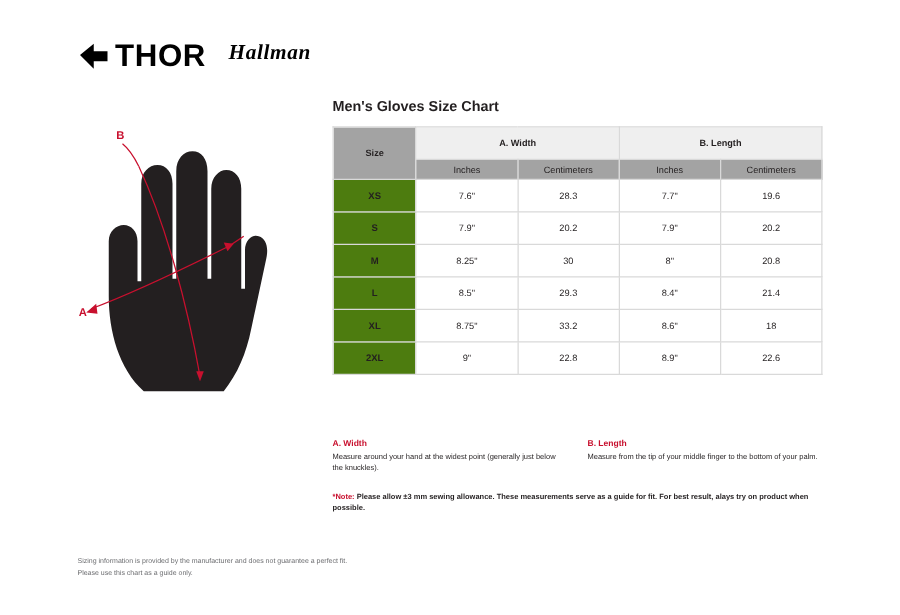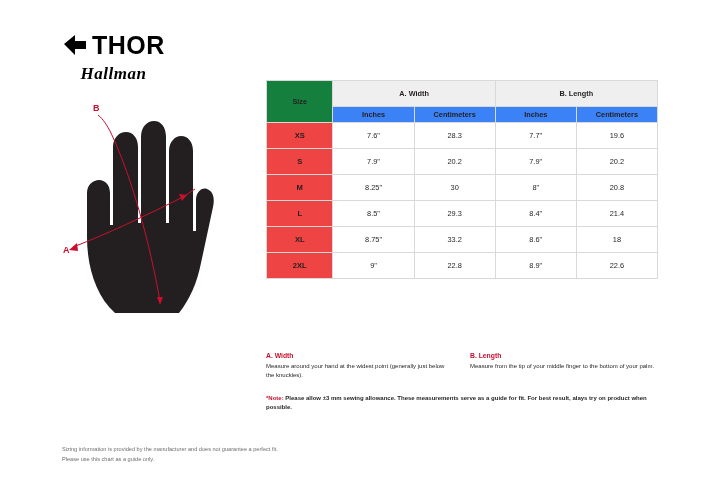--- a/index.html
+++ b/index.html
@@ -8,45 +8,45 @@
     width: 720px; height: 492px;
     background: #ffffff;
     font-family: "Liberation Sans", sans-serif;
     color: #231f20;
     position: relative;
     overflow: hidden;
   }
   .page { position:relative; width:720px; height:492px; }
 
   
-  .brand { position:absolute; left:62px; top:32px; display:flex; align-items:center; gap:6px;flex-direction:column; }
+  .brand { position:absolute; left:62px; top:32px; display:flex; align-items:flex-start; gap:18px; }
   .thor-lockup { display:flex; align-items:center; gap:4px; }
   .thor-mark { width:26px; height:26px; }
   .thor-word { font-family:"Liberation Sans", sans-serif; font-weight:bold; font-size:25px; letter-spacing:0.5px; color:#000; line-height:1; }
   .hallman { font-family:"Liberation Serif", serif; font-style:italic; font-weight:bold; font-size:17px; color:#000; letter-spacing:0.5px; }
 
   
   .glove-wrap { position:absolute; left:55px; top:85px; width:190px; height:230px; }
 
   
   .right { position:absolute; left:266px; top:80px; width:392px; }
   .chart-title { font-size:11.5px; font-weight:bold; color:#231f20; margin:0 0 9px 0; }
 
   table.size-chart { border-collapse:collapse; width:392px; table-layout:fixed; }
   table.size-chart th, table.size-chart td {
     border:1px solid #d9d9d9;
     text-align:center;
     font-size:7.3px;
     color:#231f20;
   }
   .hdr-group { background:#efefef; font-weight:bold; font-size:8px; height:26px; }
-  .hdr-size { background:#15803d; font-weight:bold; font-size:8px; }
-  .hdr-sub { background:#3b82f6; font-weight:bold; font-size:6.3px; height:16px; }
+  .hdr-size { background:#a3a3a3; font-weight:bold; font-size:8px; }
+  .hdr-sub { background:#a3a3a3; font-weight:normal; font-size:6.3px; height:16px; }
   tbody td { height:26px; }
-  tbody td.size-cell { background:#ef4444; font-weight:bold; font-size:7.6px; }
+  tbody td.size-cell { background:#4d7c0f; font-weight:bold; font-size:7.6px; }
   tbody td.val { background:#ffffff; font-size:7.4px; }
 
   
   .howto { position:absolute; left:266px; top:352px; width:392px; }
   .howto-title { font-size:11.5px; font-weight:bold; margin:0 0 7px 0; }
   .howto-cols { display:flex; gap:16px; }
   .howto-col { width:188px; }
   .howto-head { color:#c8102e; font-weight:bold; font-size:6.8px; margin-bottom:3px; }
   .howto-body { font-size:6px; line-height:1.5; color:#231f20; }
   .note { margin-top:14px; font-size:6px; line-height:1.5; }
@@ -90,20 +90,21 @@
       <text x="8" y="168" font-family="Liberation Sans, sans-serif" font-size="9" font-weight="bold" fill="#c8102e">A</text>
       <path d="M18 162 C50 150 92 130 128 112" stroke="#c8102e" stroke-width="1" fill="none"></path>
       <polygon points="14,165 22,158 23,166" fill="#c8102e"></polygon>
       <polygon points="132,110 124,109 127,116" fill="#c8102e"></polygon>
 
       <path d="M128 112 L140 104" stroke="#c8102e" stroke-width="1" fill="none"></path>
     </svg>
   </div>
 
   <div class="right">
+    <h2 class="chart-title">Men's Gloves Size Chart</h2>
     <table class="size-chart">
       <thead>
         <tr>
           <th class="hdr-size" rowspan="2" style="width:17%">Size</th>
           <th class="hdr-group" colspan="2" style="width:41.5%">A. Width</th>
           <th class="hdr-group" colspan="2" style="width:41.5%">B. Length</th>
         </tr>
         <tr>
           <th class="hdr-sub">Inches</th>
           <th class="hdr-sub">Centimeters</th>

